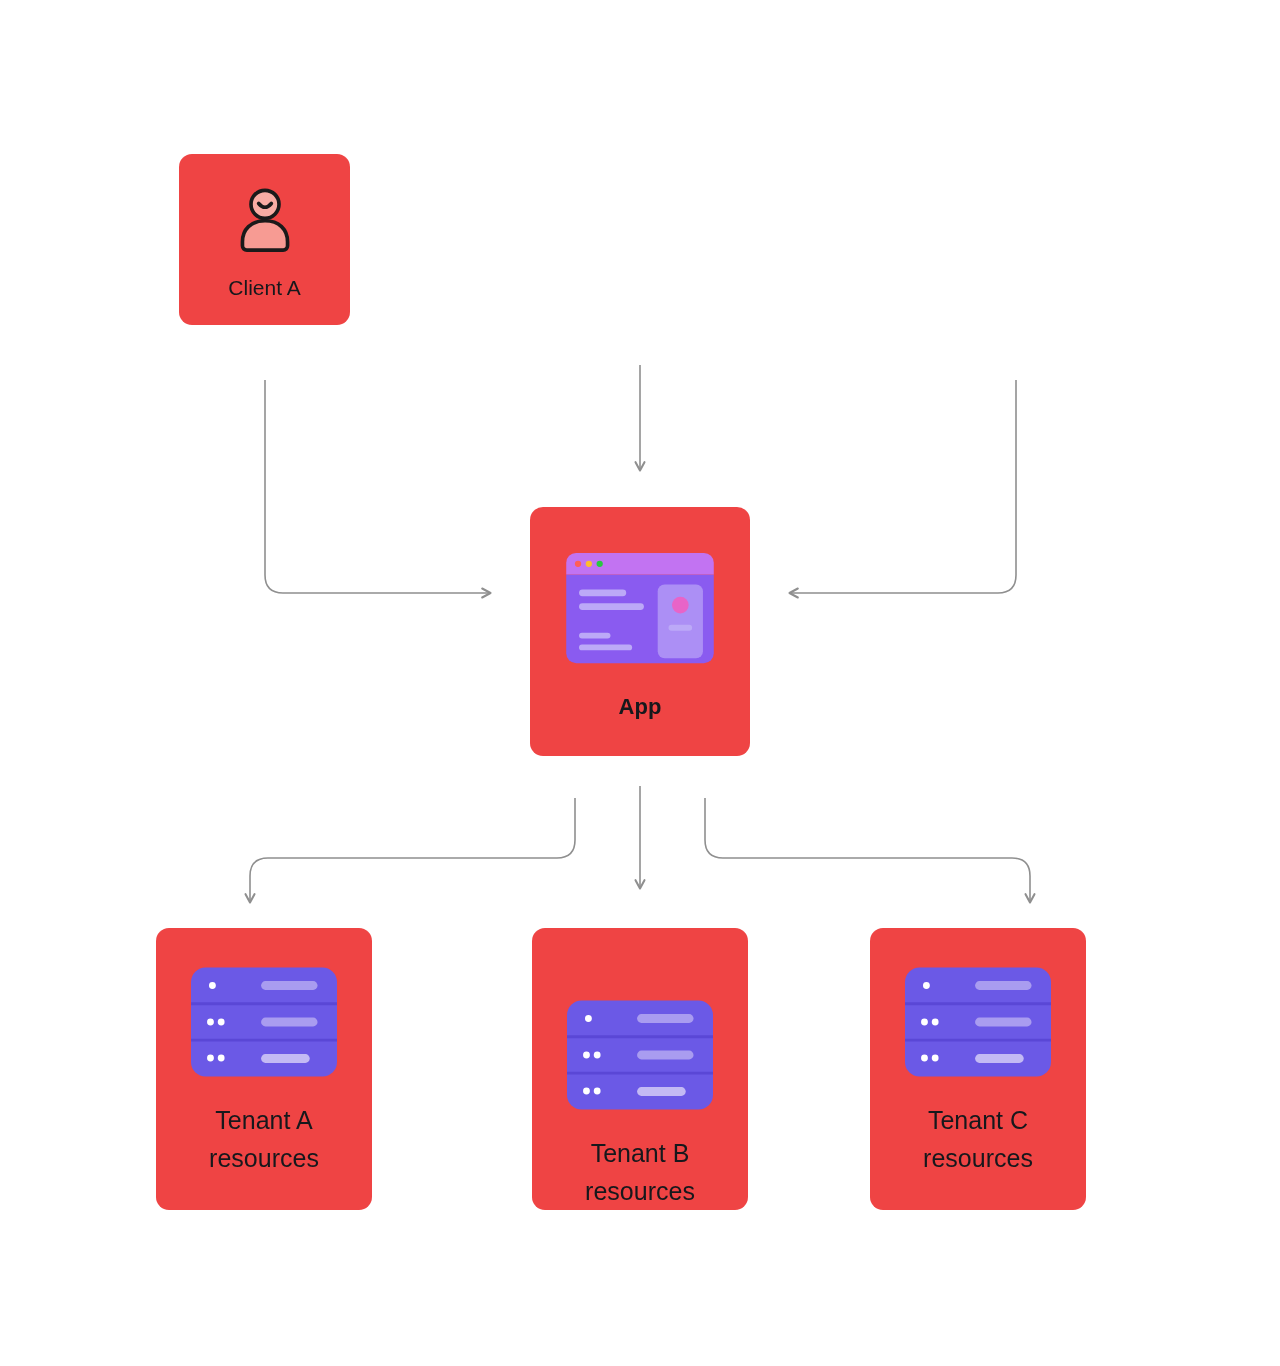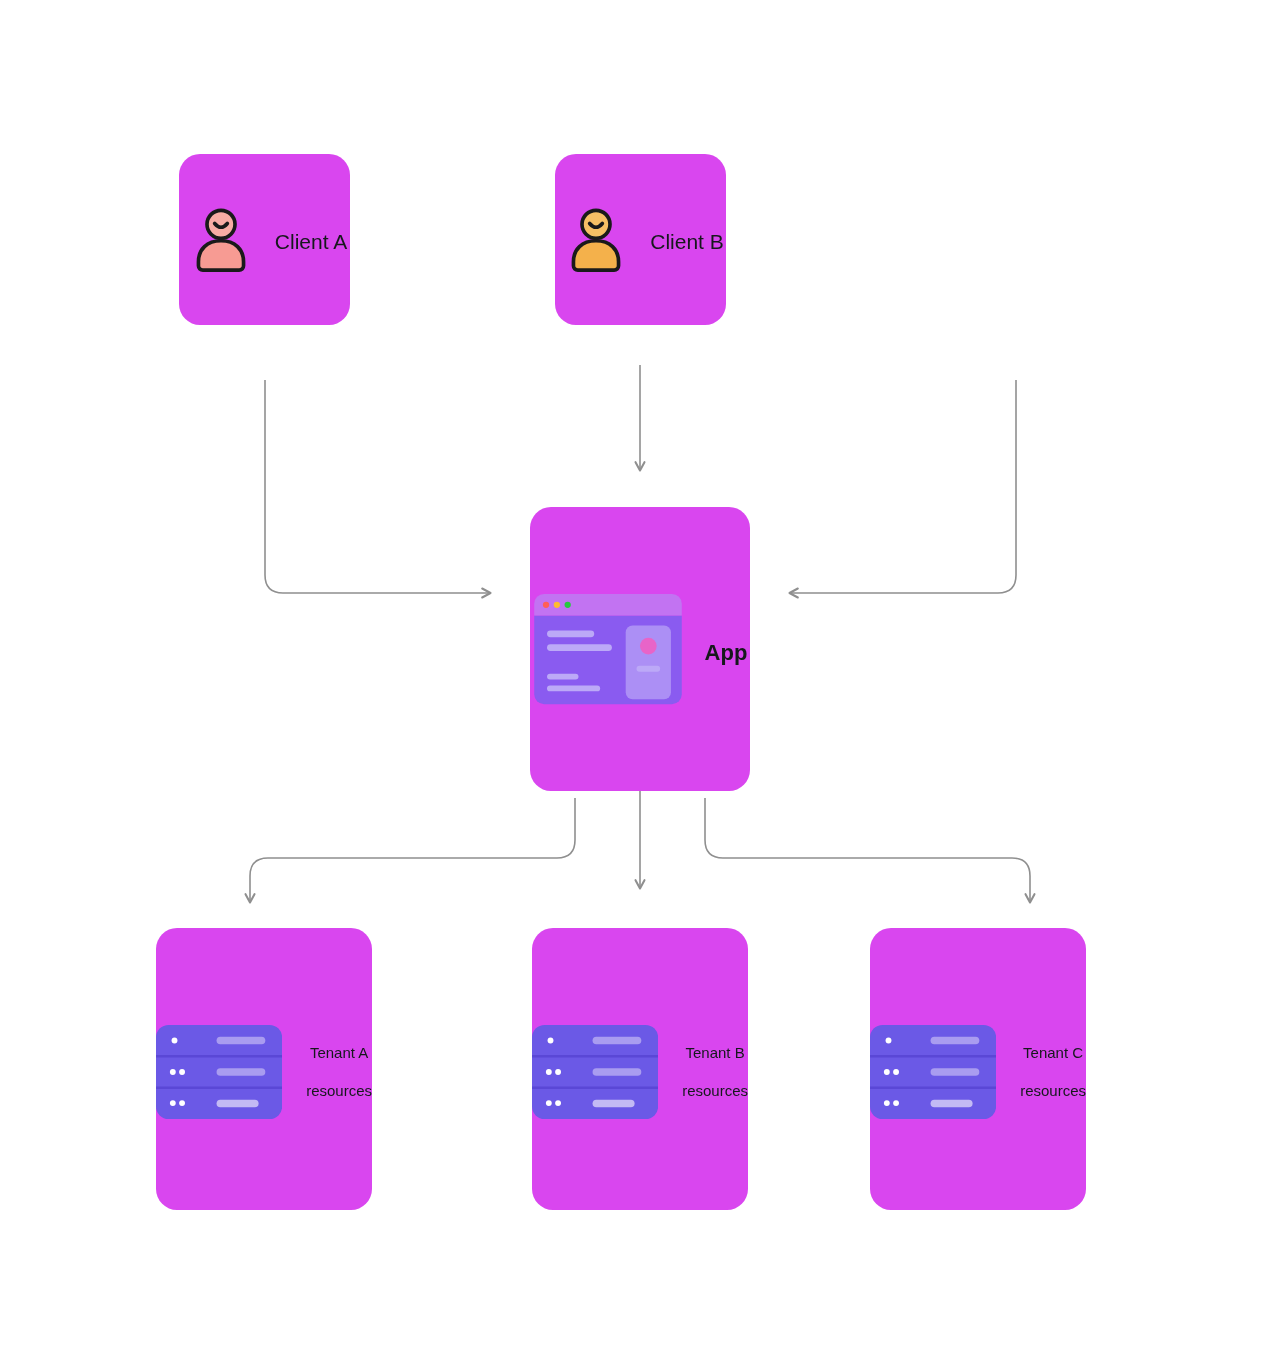--- a/index.html
+++ b/index.html
@@ -9,39 +9,39 @@
     height: 1366px;
     position: relative;
     font-family: "Liberation Sans", sans-serif;
     color: #16181c;
     overflow: hidden;
   }
   .canvas { position: relative; width: 1280px; height: 1366px; }
 
   .card {
     position: absolute;
-    background: #d946ef;
-    border-radius: 21px;
+    background: #ef4444;
+    border-radius: 13px;
     display: flex;
-    flex-direction: row;
+    flex-direction: column;
     align-items: center;
     justify-content: center;
   }
 
   .client-card { width: 171px; height: 171px; gap: 15px; padding-top: 4px; }
   .client-card svg { width: 78px; height: 78px; display: block; }
   .client-label { font-size: 21px; font-weight: 400; color: #16181c; }
 
-  .app-card { width: 220px; height: 284px; gap: 22px; padding-top: 8px; }
+  .app-card { width: 220px; height: 249px; gap: 22px; padding-top: 8px; }
   .app-card svg.browser { width: 150px; height: 120px; display: block; }
   .app-label { font-size: 22px; font-weight: 600; color: #16181c; }
 
   .tenant-card { width: 216px; height: 282px; gap: 24px; padding-top: 6px; }
   .tenant-card svg.server { width: 146px; height: 110px; display: block; }
-  .tenant-label { font-size: 15px; font-weight: 400; text-align: center; line-height: 38px; color: #16181c; }
+  .tenant-label { font-size: 25px; font-weight: 400; text-align: center; line-height: 38px; color: #16181c; }
 
   #pos-client-a { left: 179px; top: 154px; }
   #pos-client-b { left: 555px; top: 154px; }
   #pos-client-c { left: 930px; top: 154px; }
   #pos-app      { left: 530px; top: 507px; }
   #pos-tenant-a { left: 156px; top: 928px; }
   #pos-tenant-b { left: 532px; top: 928px; justify-content: flex-end; }
   #pos-tenant-c { left: 870px; top: 928px; align-items: center; }
 
   #connectors {
@@ -72,28 +72,20 @@
 
   <div class="card client-card" id="pos-client-a">
     <svg viewBox="0 0 64 64" xmlns="http://www.w3.org/2000/svg">
       <path d="M32 31 c11.5 0 18.5 7 18.5 17.2 v3.3 a3.6 3.6 0 0 1 -3.6 3.6 h-29.8 a3.6 3.6 0 0 1 -3.6 -3.6 v-3.3 c0 -10.2 7 -17.2 18.5 -17.2 z" fill="#F79B93" stroke="#1a1a1a" stroke-width="3" stroke-linejoin="round"></path>
       <circle cx="32" cy="17.5" r="11.5" fill="#F8ACA4" stroke="#1a1a1a" stroke-width="3"></circle>
       <path d="M26.8 16.8 q5.2 6.2 10.4 0" fill="none" stroke="#1a1a1a" stroke-width="3" stroke-linecap="round"></path>
     </svg>
     <div class="client-label">Client A</div>
   </div>
 
-  <div class="card client-card" id="pos-client-b">
-    <svg viewBox="0 0 64 64" xmlns="http://www.w3.org/2000/svg">
-      <path d="M32 31 c11.5 0 18.5 7 18.5 17.2 v3.3 a3.6 3.6 0 0 1 -3.6 3.6 h-29.8 a3.6 3.6 0 0 1 -3.6 -3.6 v-3.3 c0 -10.2 7 -17.2 18.5 -17.2 z" fill="#F4B14B" stroke="#1a1a1a" stroke-width="3" stroke-linejoin="round"></path>
-      <circle cx="32" cy="17.5" r="11.5" fill="#F6C065" stroke="#1a1a1a" stroke-width="3"></circle>
-      <path d="M26.8 16.8 q5.2 6.2 10.4 0" fill="none" stroke="#1a1a1a" stroke-width="3" stroke-linecap="round"></path>
-    </svg>
-    <div class="client-label">Client B</div>
-  </div>
 
 
   <div class="card app-card" id="pos-app">
     <svg class="browser" viewBox="0 0 152 122" xmlns="http://www.w3.org/2000/svg">
       <path d="M1 23 h150 v80 a10 10 0 0 1 -10 10 h-130 a10 10 0 0 1 -10 -10 z" fill="#8A5BF0"></path>
       <path d="M11 1 h130 a10 10 0 0 1 10 10 v12 h-150 v-12 a10 10 0 0 1 10 -10 z" fill="#C273F2"></path>
       <circle cx="13" cy="12" r="3.2" fill="#FF5F57"></circle>
       <circle cx="24" cy="12" r="3.2" fill="#FEBC2E"></circle>
       <circle cx="35" cy="12" r="3.2" fill="#28C840"></circle>
       <rect x="14" y="38" width="48" height="7" rx="3.5" fill="#BCA9F7"></rect>

